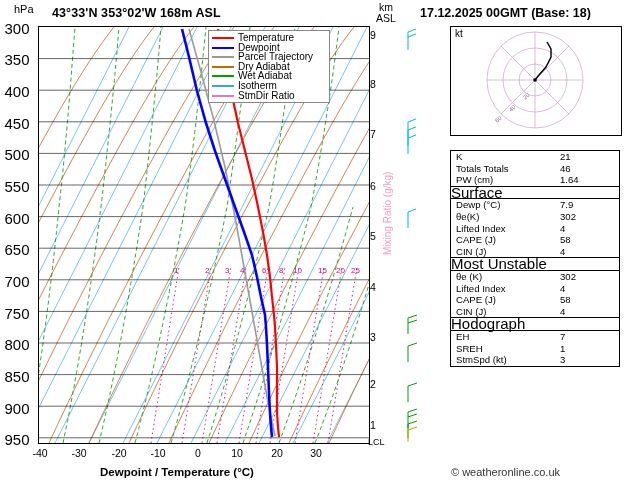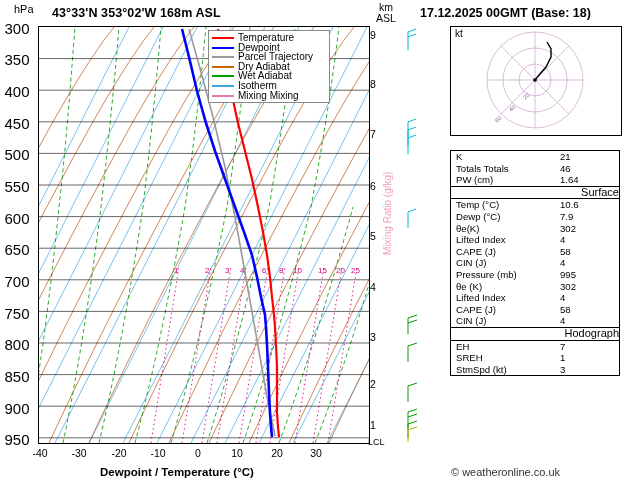--- a/index.html
+++ b/index.html
@@ -35,21 +35,21 @@
 
   
   #hodo{left:450px;top:26px;width:170px;height:108px;border:1px solid #000;background:#fff;}
   .hodo-kt{left:455px;top:28px;font-size:10px;color:#000;}
 
   
   .panel{left:450px;width:170px;border:1px solid #000;background:#fff;box-sizing:border-box;}
   .prow{display:flex;justify-content:space-between;font-size:9.6px;line-height:11.6px;padding:0 5px;color:#000;}
   .prow span:first-child{text-align:left;}
   .prow span:last-child{text-align:left;width:54px;}
-  .phead{text-align:right;font-size:11px;line-height:11.6px;color:#000;border-top:1px solid #000;border-bottom:1px solid #000;}
+  .phead{text-align:left;font-size:15px;line-height:11.6px;color:#000;border-top:1px solid #000;border-bottom:1px solid #000;}
 
   .credit{left:451px;top:466px;font-size:11px;color:#333;}
 
   .wind-barbs{left:398px;top:26px;width:44px;height:416px;}
 </style>
 </head>
 <body>
 
 <div id="root">
 
@@ -227,21 +227,21 @@
   <div class="abs mixnums" style="left:336px;top:266px">20</div>
   <div class="abs mixnums" style="left:351px;top:266px">25</div>
 
   <div class="abs" id="legend">
     <div><i style="border-color:#ff0000"></i><span>Temperature</span></div>
     <div><i style="border-color:#0000ff"></i><span>Dewpoint</span></div>
     <div><i style="border-color:#999999"></i><span>Parcel Trajectory</span></div>
     <div><i style="border-color:#cc6600"></i><span>Dry Adiabat</span></div>
     <div><i style="border-color:#00a000"></i><span>Wet Adiabat</span></div>
     <div><i style="border-color:#3aa6e0"></i><span>Isotherm</span></div>
-    <div><i style="border-color:#e57ab0"></i><span>Mixing Mixing</span></div>
+    <div><i style="border-color:#e57ab0"></i><span>StmDir Ratio</span></div>
   </div>
 
   <div class="abs" id="hodo">
     <svg width="168" height="106" viewBox="0 0 168 106">
       <g stroke="#c8a0c8" stroke-width="0.7" fill="none">
         <circle cx="84" cy="53" r="16"></circle>
         <circle cx="84" cy="53" r="32"></circle>
         <circle cx="84" cy="53" r="48"></circle>
       </g>
       <g stroke="#c8a0c8" stroke-width="0.7">
@@ -268,48 +268,41 @@
         <span>Totals Totals</span>
         <span>46</span>
       </div>
     <div class="prow">
         <span>PW (cm)</span>
         <span>1.64</span>
       </div>
 
     <div class="phead">Surface</div>
     <div class="prow">
-        <span>Temp (°C)</span>
-        <span>10.6</span>
-      </div>
-    <div class="prow">
         <span>Dewp (°C)</span>
         <span>7.9</span>
       </div>
     <div class="prow">
         <span>θe(K)</span>
         <span>302</span>
       </div>
     <div class="prow">
         <span>Lifted Index</span>
         <span>4</span>
       </div>
     <div class="prow">
         <span>CAPE (J)</span>
         <span>58</span>
       </div>
     <div class="prow">
         <span>CIN (J)</span>
         <span>4</span>
       </div>
 
-    <div class="prow">
-        <span>Pressure (mb)</span>
-        <span>995</span>
-      </div>
+    <div class="phead">Most Unstable</div>
     <div class="prow">
         <span>θe (K)</span>
         <span>302</span>
       </div>
     <div class="prow">
         <span>Lifted Index</span>
         <span>4</span>
       </div>
     <div class="prow">
         <span>CAPE (J)</span>

